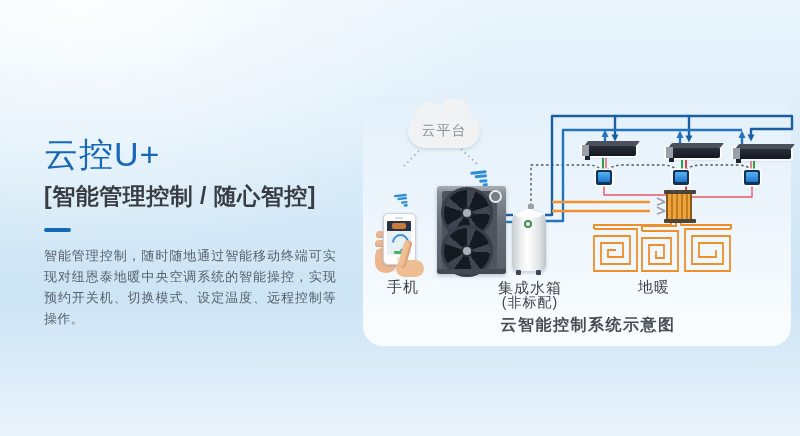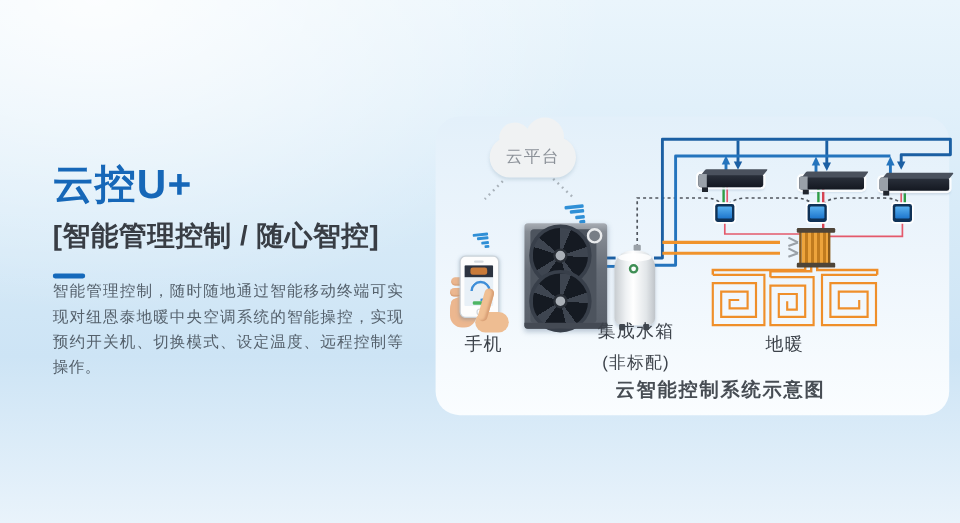--- a/index.html
+++ b/index.html
@@ -3,24 +3,24 @@
 <meta charset="utf-8">
 <style>
   html,body{margin:0;padding:0;}
   body{font-family:"Liberation Sans","DejaVu Sans",sans-serif;}
   .page{position:relative;width:800px;height:436px;overflow:hidden;
     background:
       radial-gradient(ellipse at 10% 0%, rgba(255,255,255,.85), rgba(255,255,255,0) 42%),
       linear-gradient(180deg,#eaf5fc 0%,#d8ebf8 40%,#cde4f5 68%,#e9f3fb 100%);}
   
   .left{position:absolute;left:44px;top:136px;width:300px;}
-  .title{color:#1667b8;font-size:34px;font-weight:bold;letter-spacing:1px;line-height:36px;}
+  .title{color:#1667b8;font-size:34px;font-weight:normal;letter-spacing:1px;line-height:36px;}
   .subtitle{margin-top:9px;color:#383d44;font-size:23px;font-weight:600;letter-spacing:0.5px;white-space:nowrap;}
   .dash{margin-top:16px;width:27px;height:4px;background:#1569bb;border-radius:2px;}
-  .desc{width:292px;color:#55616c;font-size:13px;line-height:21px;letter-spacing:0.3px;text-align:justify;}
+  .desc{margin-top:13px;width:292px;color:#55616c;font-size:13px;line-height:21px;letter-spacing:0.3px;text-align:justify;}
   
   .panel{position:absolute;left:363px;top:97px;width:428px;height:249px;border-radius:20px;
     background:linear-gradient(180deg,#e3f0fa 0%,#edf5fc 45%,#fafdff 100%);}
   svg.wires{position:absolute;left:0;top:0;pointer-events:none;}
   
   .cloud{position:absolute;left:408px;top:114px;width:72px;height:34px;background:#f0f2f3;border-radius:18px;
     box-shadow:0 2px 3px rgba(120,150,170,.25);}
   .cloud:before{content:"";position:absolute;left:8px;top:-12px;width:26px;height:26px;border-radius:50%;background:#f0f2f3;}
   .cloud:after{content:"";position:absolute;left:30px;top:-16px;width:32px;height:32px;border-radius:50%;background:#f0f2f3;}
   .cloud span{position:absolute;left:0;right:0;top:8px;text-align:center;color:#8b9198;font-size:14px;letter-spacing:1px;z-index:1;}
@@ -77,21 +77,21 @@
   .stat{position:absolute;width:16px;height:15px;background:#0f3257;border-radius:2px;box-shadow:0 0 0 1.5px #fff;}
   .stat:after{content:"";position:absolute;left:2px;top:2px;right:2px;bottom:3px;background:linear-gradient(180deg,#59b1f0,#1f77cd);border-radius:1px;}
   
   .mani{position:absolute;left:666px;top:193px;width:26px;height:27px;
     background:repeating-linear-gradient(90deg,#eda43c 0 3px,#c07b1e 3px 5px);
     border-left:2px solid #8a5a1a;border-right:2px solid #8a5a1a;box-sizing:border-box;}
   .mani:before{content:"";position:absolute;left:-4px;top:-3px;width:32px;height:4px;background:#4e4438;border-radius:1px;}
   .mani:after{content:"";position:absolute;left:-4px;bottom:-3px;width:32px;height:4px;background:#4e4438;border-radius:1px;}
   
   .lbl{position:absolute;color:#3d434b;font-size:15px;font-weight:500;letter-spacing:1px;text-align:center;}
-  .caption{position:absolute;left:488px;top:315px;width:200px;text-align:right;color:#474d54;font-size:16px;font-weight:bold;letter-spacing:1.5px;}
+  .caption{position:absolute;left:488px;top:315px;width:200px;text-align:center;color:#474d54;font-size:16px;font-weight:bold;letter-spacing:1.5px;}
 </style>
 </head>
 <body>
 
 <div class="page">
 
   <div class="left">
     <div class="title">云控U+</div>
     <div class="subtitle">[智能管理控制 / 随心智控]</div>
     <div class="dash"></div>
@@ -213,21 +213,21 @@
     <div class="logo"></div>
     <div class="base"></div>
   </div>
 
   <div class="nub"></div>
   <div class="tank">
     <div class="tlogo"></div>
     <div class="ft l"></div>
     <div class="ft r"></div>
   </div>
-  <div class="lbl" style="left:495px;top:267px;width:70px;">集成水箱</div>
+  <div class="lbl" style="left:495px;top:279px;width:70px;">集成水箱</div>
   <div class="lbl" style="left:495px;top:294px;width:70px;font-size:14px;">(非标配)</div>
 
   <div class="unit" style="left:582px;top:145px;width:54px;">
       <div class="foot"></div>
     </div>
   <div class="unit" style="left:666px;top:147px;width:54px;">
       <div class="foot"></div>
     </div>
   <div class="unit" style="left:733px;top:148px;width:58px;">
       <div class="foot"></div>

